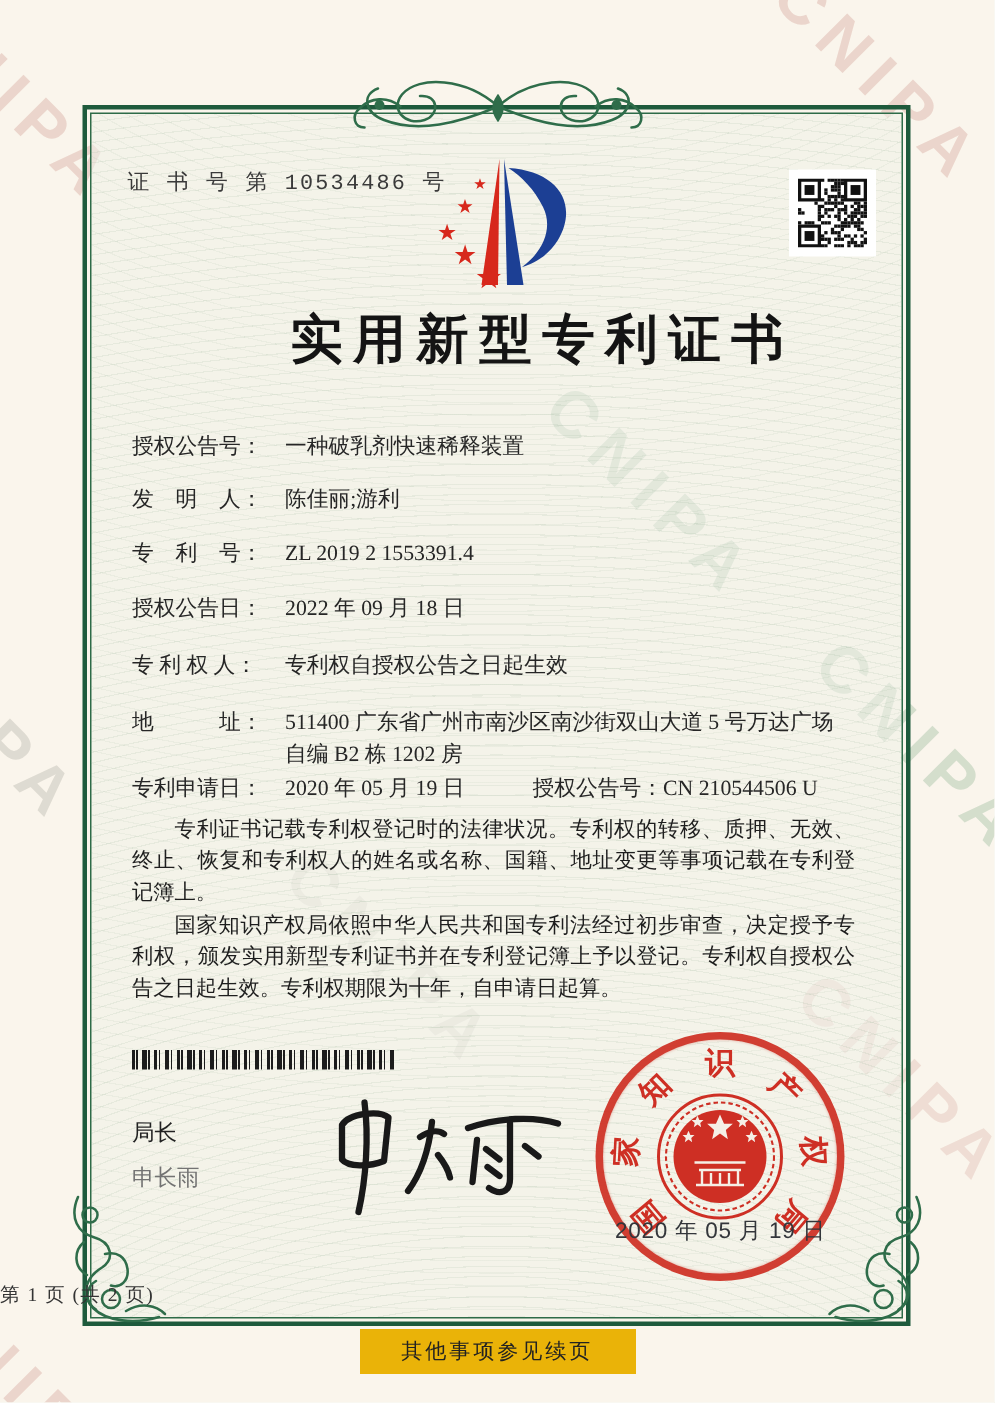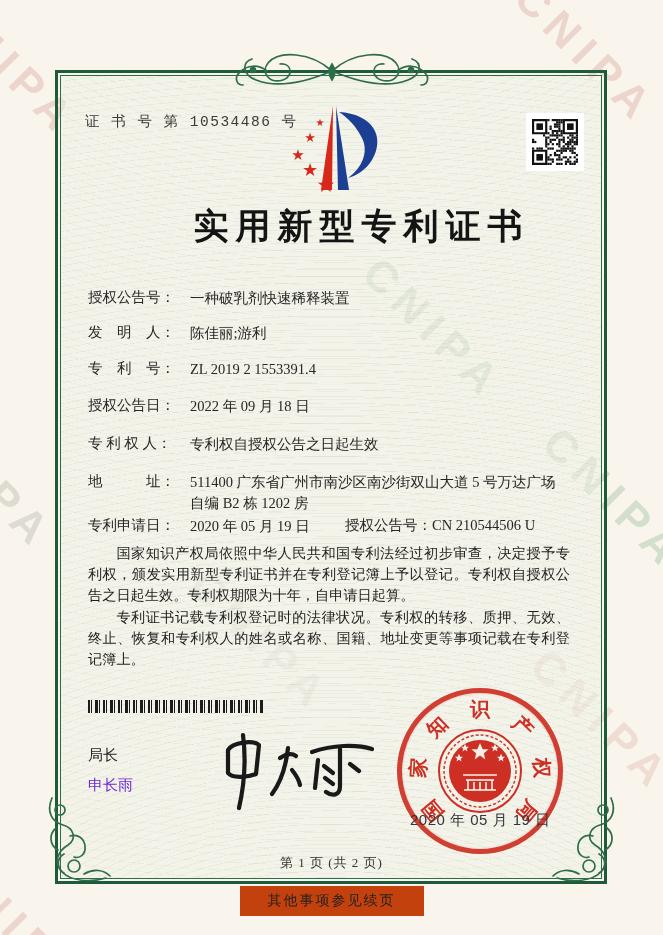--- a/index.html
+++ b/index.html
@@ -53,37 +53,37 @@
   .doc-title{
     position:absolute;left:0;top:203px;width:100%;text-align:center;
     font-size:35px;font-weight:bold;letter-spacing:7px;color:#141414;padding-left:30px;
   }
   .fields{position:absolute;left:88px;top:0;width:480px;font-size:14.5px;color:#262626;}
   .frow{position:absolute;left:0;}
   .frow .flabel{position:absolute;left:0;top:0;white-space:nowrap;}
   .frow .fvalue{position:absolute;left:102px;top:0;white-space:pre-line;width:412px;line-height:21px;}
   .r1{top:288px;} .r2{top:323px;} .r3{top:359px;} .r4{top:396px;} .r5{top:434px;} .r6{top:472px;}
   .rgrant{top:516px;}
-  .pairB{position:absolute;left:257px;top:0;white-space:nowrap;font-family:Liberation Serif, serif;}
+  .pairB{position:absolute;left:267px;top:0;white-space:nowrap;font-family:Liberation Serif, serif;}
   .paras{
     position:absolute;left:88px;top:543px;width:482px;
     font-size:14.2px;line-height:21.2px;text-align:justify;color:#1e1e1e;
   }
   .paras p{margin:0;text-indent:2em;}
   .barcode{
     position:absolute;left:88px;top:700px;width:175px;height:13px;
     background:repeating-linear-gradient(90deg,
       #1c1c1c 0 2px, transparent 2px 3px,
       #1c1c1c 3px 4px, transparent 4px 7px,
       #1c1c1c 7px 10px, transparent 10px 11px,
       #1c1c1c 11px 12px, transparent 12px 15px);
   }
   .sig-title{position:absolute;left:88px;top:746px;font-size:15px;color:#222;
     font-family:Liberation Serif, serif;}
-  .sig-name{position:absolute;left:88px;top:776px;font-size:15px;color:#6d28d9;
+  .sig-name{position:absolute;left:88px;top:776px;font-size:15px;color:#737373;
     font-family:"Liberation Sans","DejaVu Sans",sans-serif;}
   .signature{position:absolute;left:212px;top:728px;}
   
   .seal{position:absolute;left:397px;top:688px;width:166px;height:166px;z-index:5;}
   .seal-ring{
     position:absolute;inset:0;border-radius:50%;
     border:5px solid rgba(206,47,36,0.93);
     box-shadow:inset 0 0 2px rgba(206,47,36,0.4);
   }
   .sc{
@@ -98,26 +98,26 @@
   .c4{transform:rotate(44deg)   translateY(-62px);}
   .c5{transform:rotate(87deg)   translateY(-62px);}
   .c6{transform:rotate(130deg)  translateY(-62px);}
   .emblem{position:absolute;left:40px;top:40px;}
   .seal-date{
     position:absolute;left:410px;top:811px;width:160px;z-index:6;
     font-size:15px;color:#33363b;letter-spacing:0.5px;
     font-family:"Liberation Sans","DejaVu Sans",sans-serif;
   }
   .page-no{
-    position:absolute;left:0;top:854px;width:100%;text-align:center;
+    position:absolute;left:0;top:854px;width:100%;
     font-size:13px;color:#333;z-index:5;letter-spacing:1px;
   }
   .cont-note{
     position:absolute;left:50%;top:886px;transform:translateX(-50%);
-    background:#c2410c;padding:6px 28px;font-size:14px;color:#222;
+    background:#eab308;padding:6px 28px;font-size:14px;color:#222;
     letter-spacing:2px;z-index:5;white-space:nowrap;
   }
 </style>
 </head>
 <body>
 
 <div class="page">
 
   <span class="wm wm-pink wm1">CNIPA</span>
   <span class="wm wm-pink wm2">CNIPA</span>
@@ -374,22 +374,22 @@
       <div class="frow rgrant">
         <span class="flabel">专利申请日：</span>
         <span class="fvalue">2020 年 05 月 19 日</span>
         <span class="pairB">
           <span>授权公告号：</span><span>CN 210544506 U</span>
         </span>
       </div>
     </div>
 
     <div class="paras">
+      <p>专利证书记载专利权登记时的法律状况。专利权的转移、质押、无效、终止、恢复和专利权人的姓名或名称、国籍、地址变更等事项记载在专利登记簿上。</p>
       <p>国家知识产权局依照中华人民共和国专利法经过初步审查，决定授予专利权，颁发实用新型专利证书并在专利登记簿上予以登记。专利权自授权公告之日起生效。专利权期限为十年，自申请日起算。</p>
-      <p>专利证书记载专利权登记时的法律状况。专利权的转移、质押、无效、终止、恢复和专利权人的姓名或名称、国籍、地址变更等事项记载在专利登记簿上。</p>
     </div>
 
     <div class="barcode"></div>
 
     <div class="sig-title">局长</div>
     <div class="sig-name">申长雨</div>
 
     <svg class="signature" width="172" height="88" viewBox="0 0 172 88">
       <g stroke="#191919" fill="none" stroke-width="4.2" stroke-linecap="round" stroke-linejoin="round">
         <path d="M16,22 C21,14 41,12 47,17 L44,46 C34,50 20,50 16,45 Z"></path>

